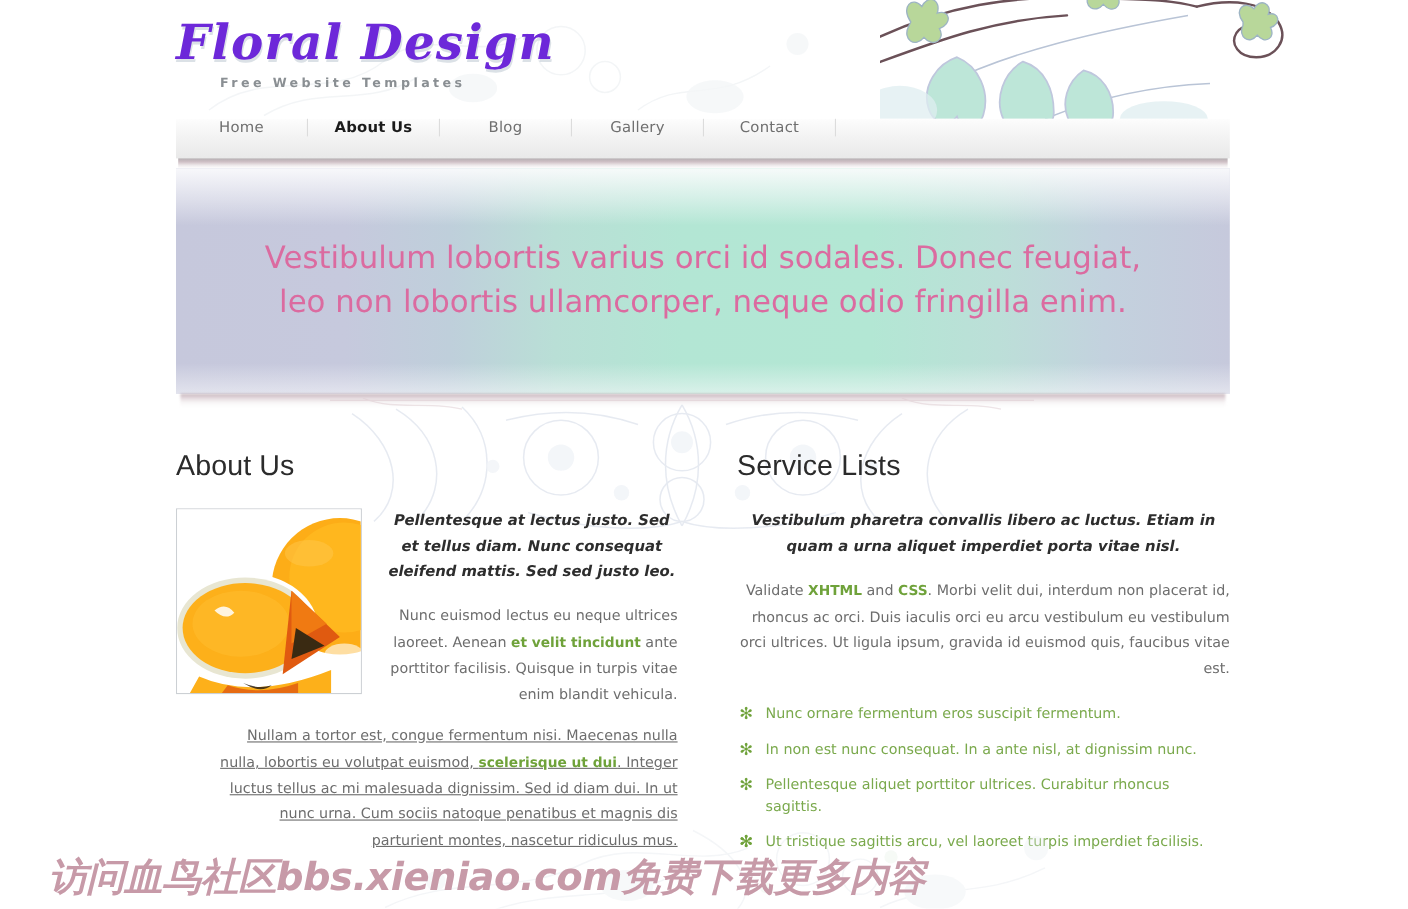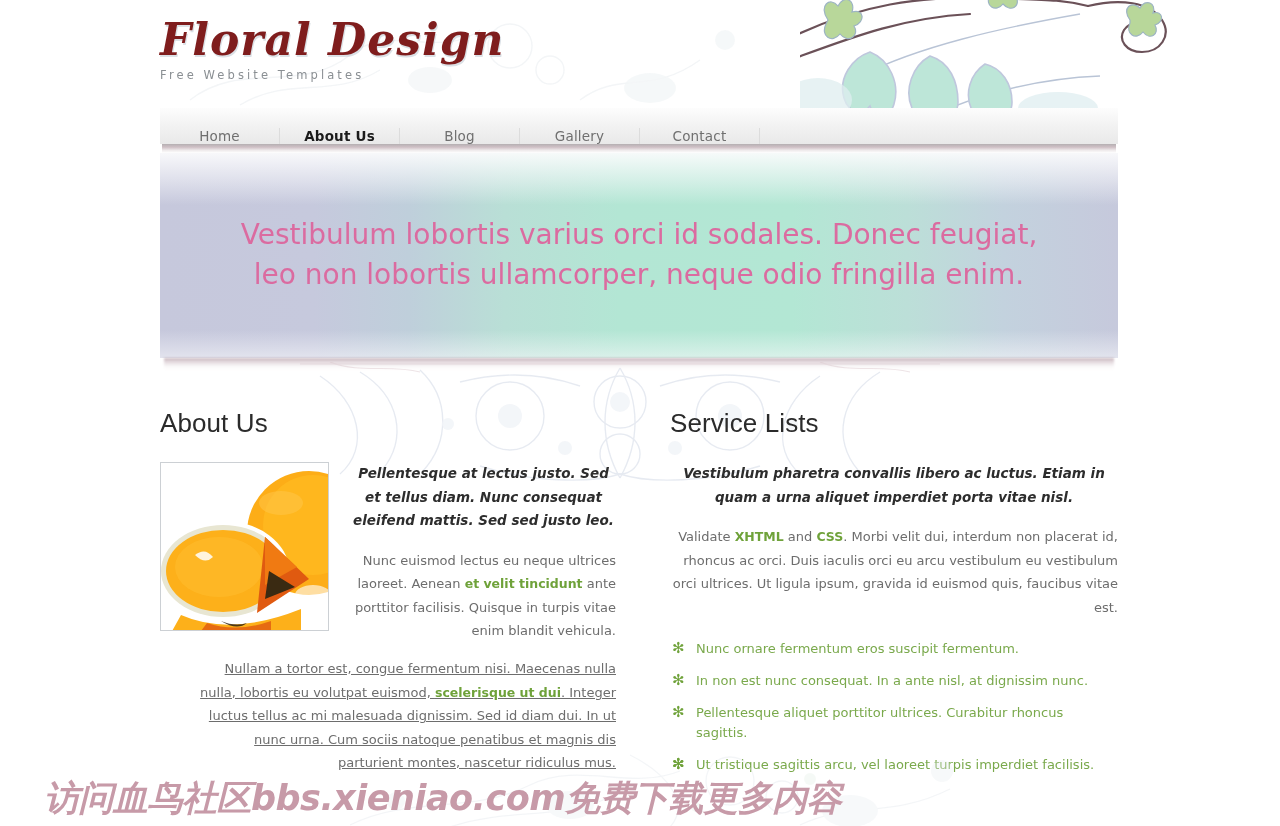--- a/index.html
+++ b/index.html
@@ -43,43 +43,44 @@
     position: absolute;
     left: 160px; top: 14px;
     width: 340px;
   }
   .logo-name {
     font-family: "DejaVu Serif", serif;
     font-style: italic;
     font-weight: bold;
     font-size: 44px;
     letter-spacing: 1px;
-    color: #7f1d1d;
+    color: #6d28d9;
     line-height: 52px;
     text-shadow: 1px 2px 0 rgba(190,200,210,.55);
     white-space: nowrap;
   }
   .logo-sub {
     margin-top: 2px;
+    margin-left: 40px;
     font-family: "DejaVu Sans", sans-serif;
     font-size: 11.5px;
-    font-weight: normal;
+    font-weight: bold;
     letter-spacing: 3.1px;
     color: #8a8f93;
     white-space: nowrap;
   }
 
   
   .nav {
     position: absolute;
     left: 160px; top: 108px;
     width: 958px; height: 36px;
     background: linear-gradient(to bottom, #fdfdfd 0%, #f3f3f3 45%, #e9e9e9 100%);
     display: flex;
-    align-items: flex-end;
+    align-items: flex-start;
   }
   .nav-item {
     width: 120px;
     display: flex;
     align-items: center;
     justify-content: center;
     font-size: 13.5px;
     color: #6f6f6f;
     border-right: 1px solid #dcdcdc;
     cursor: pointer;

